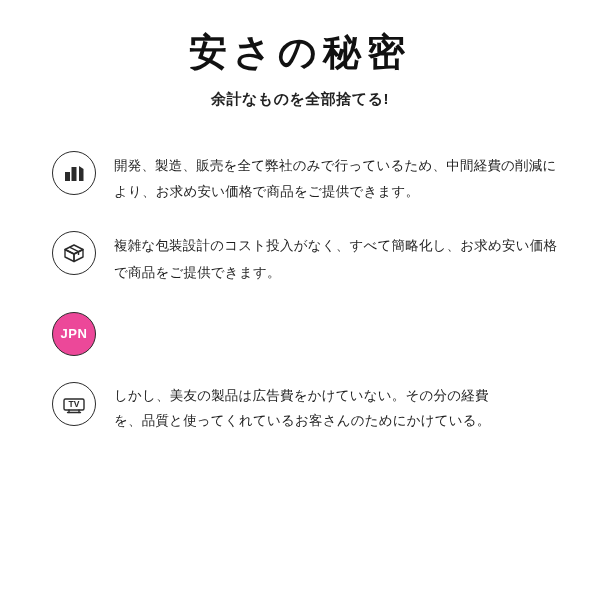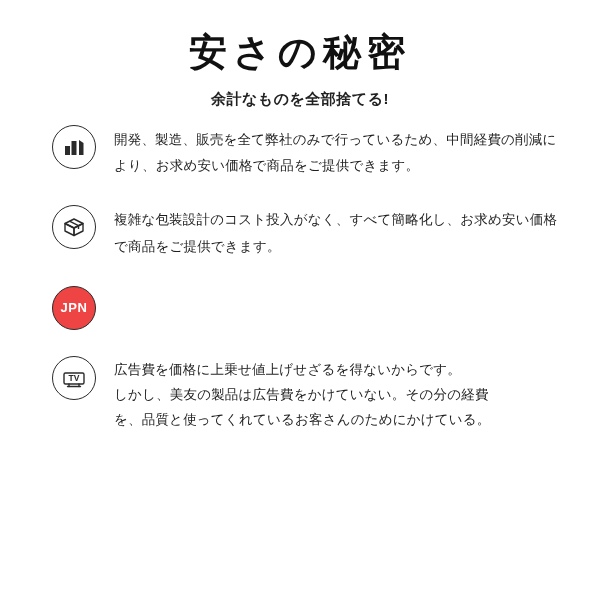--- a/index.html
+++ b/index.html
@@ -33,21 +33,21 @@
     margin: 0;
   }
   .subtitle {
     margin-top: 14px;
     font-size: 15px;
     font-weight: bold;
     letter-spacing: 0.5px;
     color: #222222;
   }
   .list {
-    margin-top: 16px;
+    margin-top: 42px;
     padding: 0 33px 0 52px;
   }
   .row {
     display: flex;
     align-items: flex-start;
     margin-bottom: 26px;
   }
   .row-icon {
     flex: 0 0 auto;
     width: 44px;
@@ -59,21 +59,21 @@
     width: 44px;
     height: 44px;
     border-radius: 50%;
     border: 1.6px solid #2b2b2b;
     display: flex;
     align-items: center;
     justify-content: center;
     box-sizing: border-box;
   }
   .circle-icon.filled {
-    background: #ef4444;
+    background: #ec4899;
     border-color: #2b2b2b;
   }
   .jpn-text {
     color: #ffffff;
     font-size: 13px;
     font-weight: bold;
     letter-spacing: 0.5px;
   }
   .row-text {
     flex: 1 1 auto;
@@ -150,20 +150,19 @@
               <rect x="3" y="6" width="20" height="11" rx="1.5"></rect>
               <path d="M8 17 L8 19.5"></path>
               <path d="M18 17 L18 19.5"></path>
               <path d="M6.5 19.5 L19.5 19.5"></path>
             </g>
             <text x="13" y="14" font-family="Liberation Sans, sans-serif" font-size="8.5" font-weight="bold" fill="#2b2b2b" text-anchor="middle">TV</text>
           </svg>
         </div>
       </div>
       <div class="row-text tight">
-        <p>広告費を価格に上乗せ値上げせざるを得ないからです。</p>
         <p>しかし、美友の製品は広告費をかけていない。その分の経費</p>
         <p>を、品質と使ってくれているお客さんのためにかけている。</p>
       </div>
     </div>
 
   </div>
 </div>
 
 </body></html>

